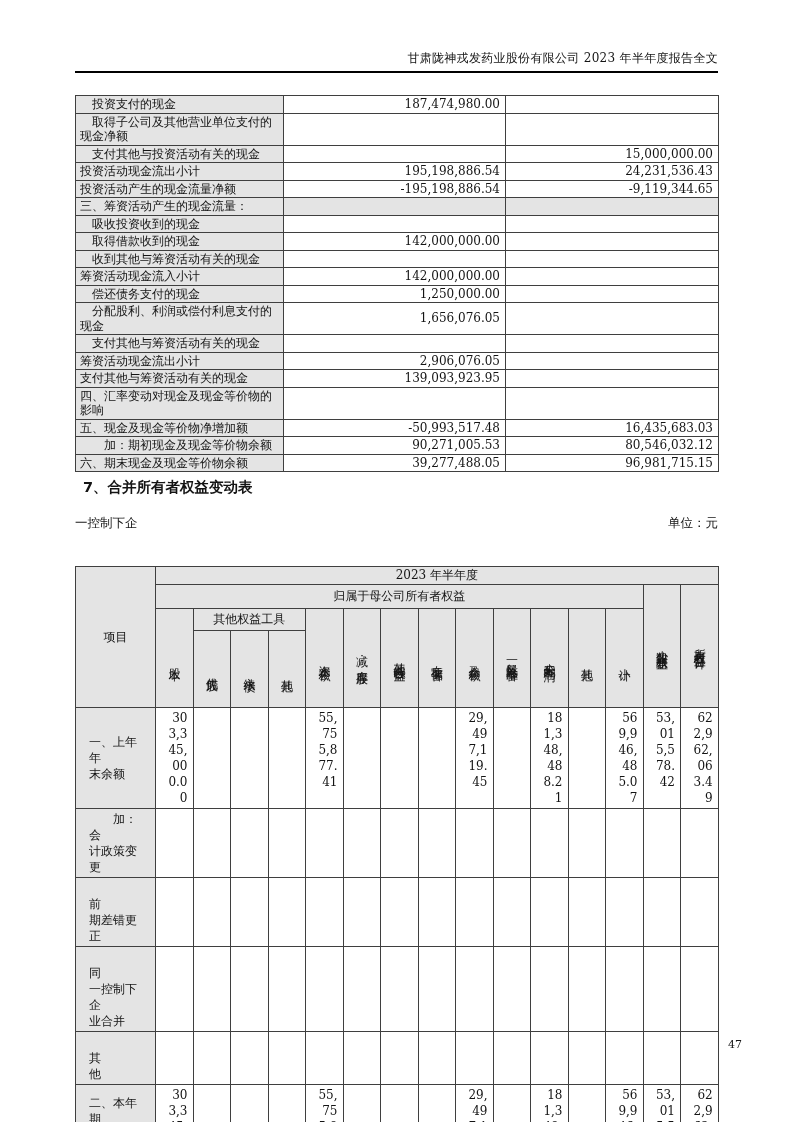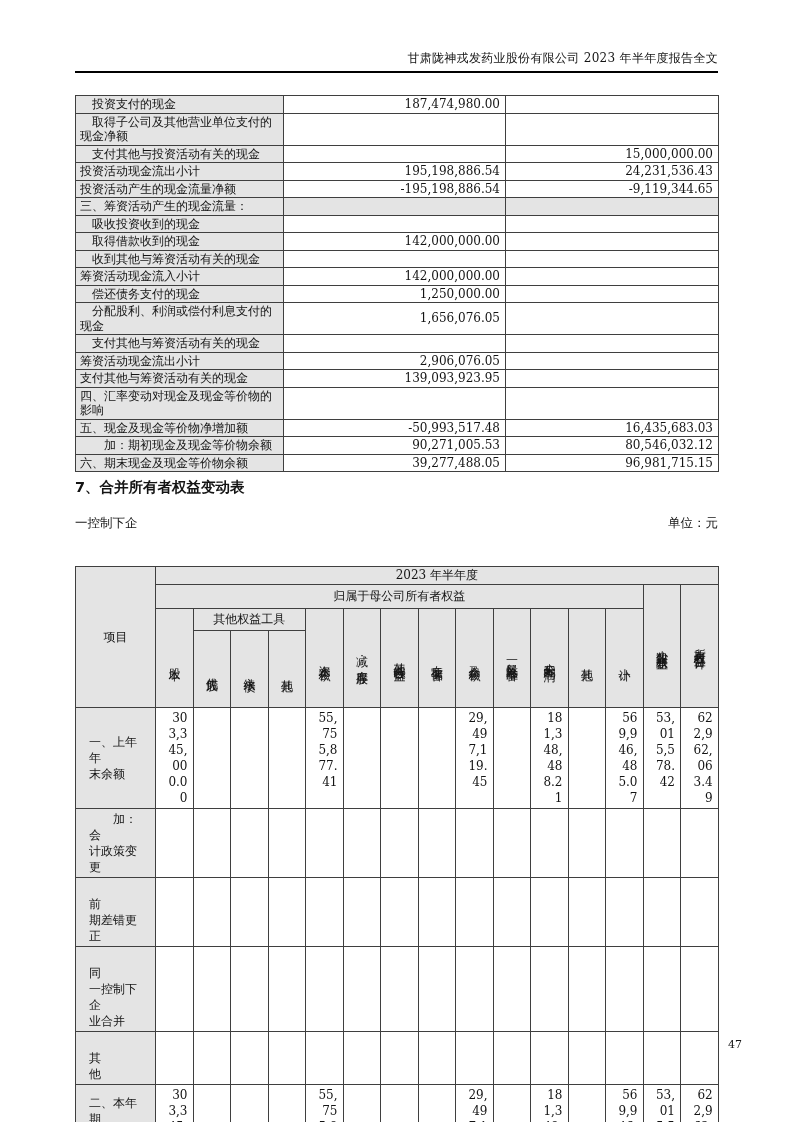--- a/index.html
+++ b/index.html
@@ -30,21 +30,21 @@
     padding:1px 4px;
     vertical-align:middle;
     overflow:hidden;
   }
   .cf-lbl { background:#e4e4e4; white-space:pre-wrap; text-align:left; }
   .cf-num { text-align:right; padding-right:5px !important; }
   tr.cf-shaded td { background:#e4e4e4; }
 
   
   .section-title {
-    position:absolute; top:478px; left:75px;
+    position:absolute; top:478px; left:83px;
     font-family:"DejaVu Sans","Liberation Sans",sans-serif;
     font-size:14.5px; font-weight:bold;
   }
   .period-label { position:absolute; top:515px; left:75px; font-size:12.5px; }
   .unit-label {
     position:absolute; top:515px; left:75px; width:643px;
     text-align:right; font-size:12.5px;
   }
 
   

